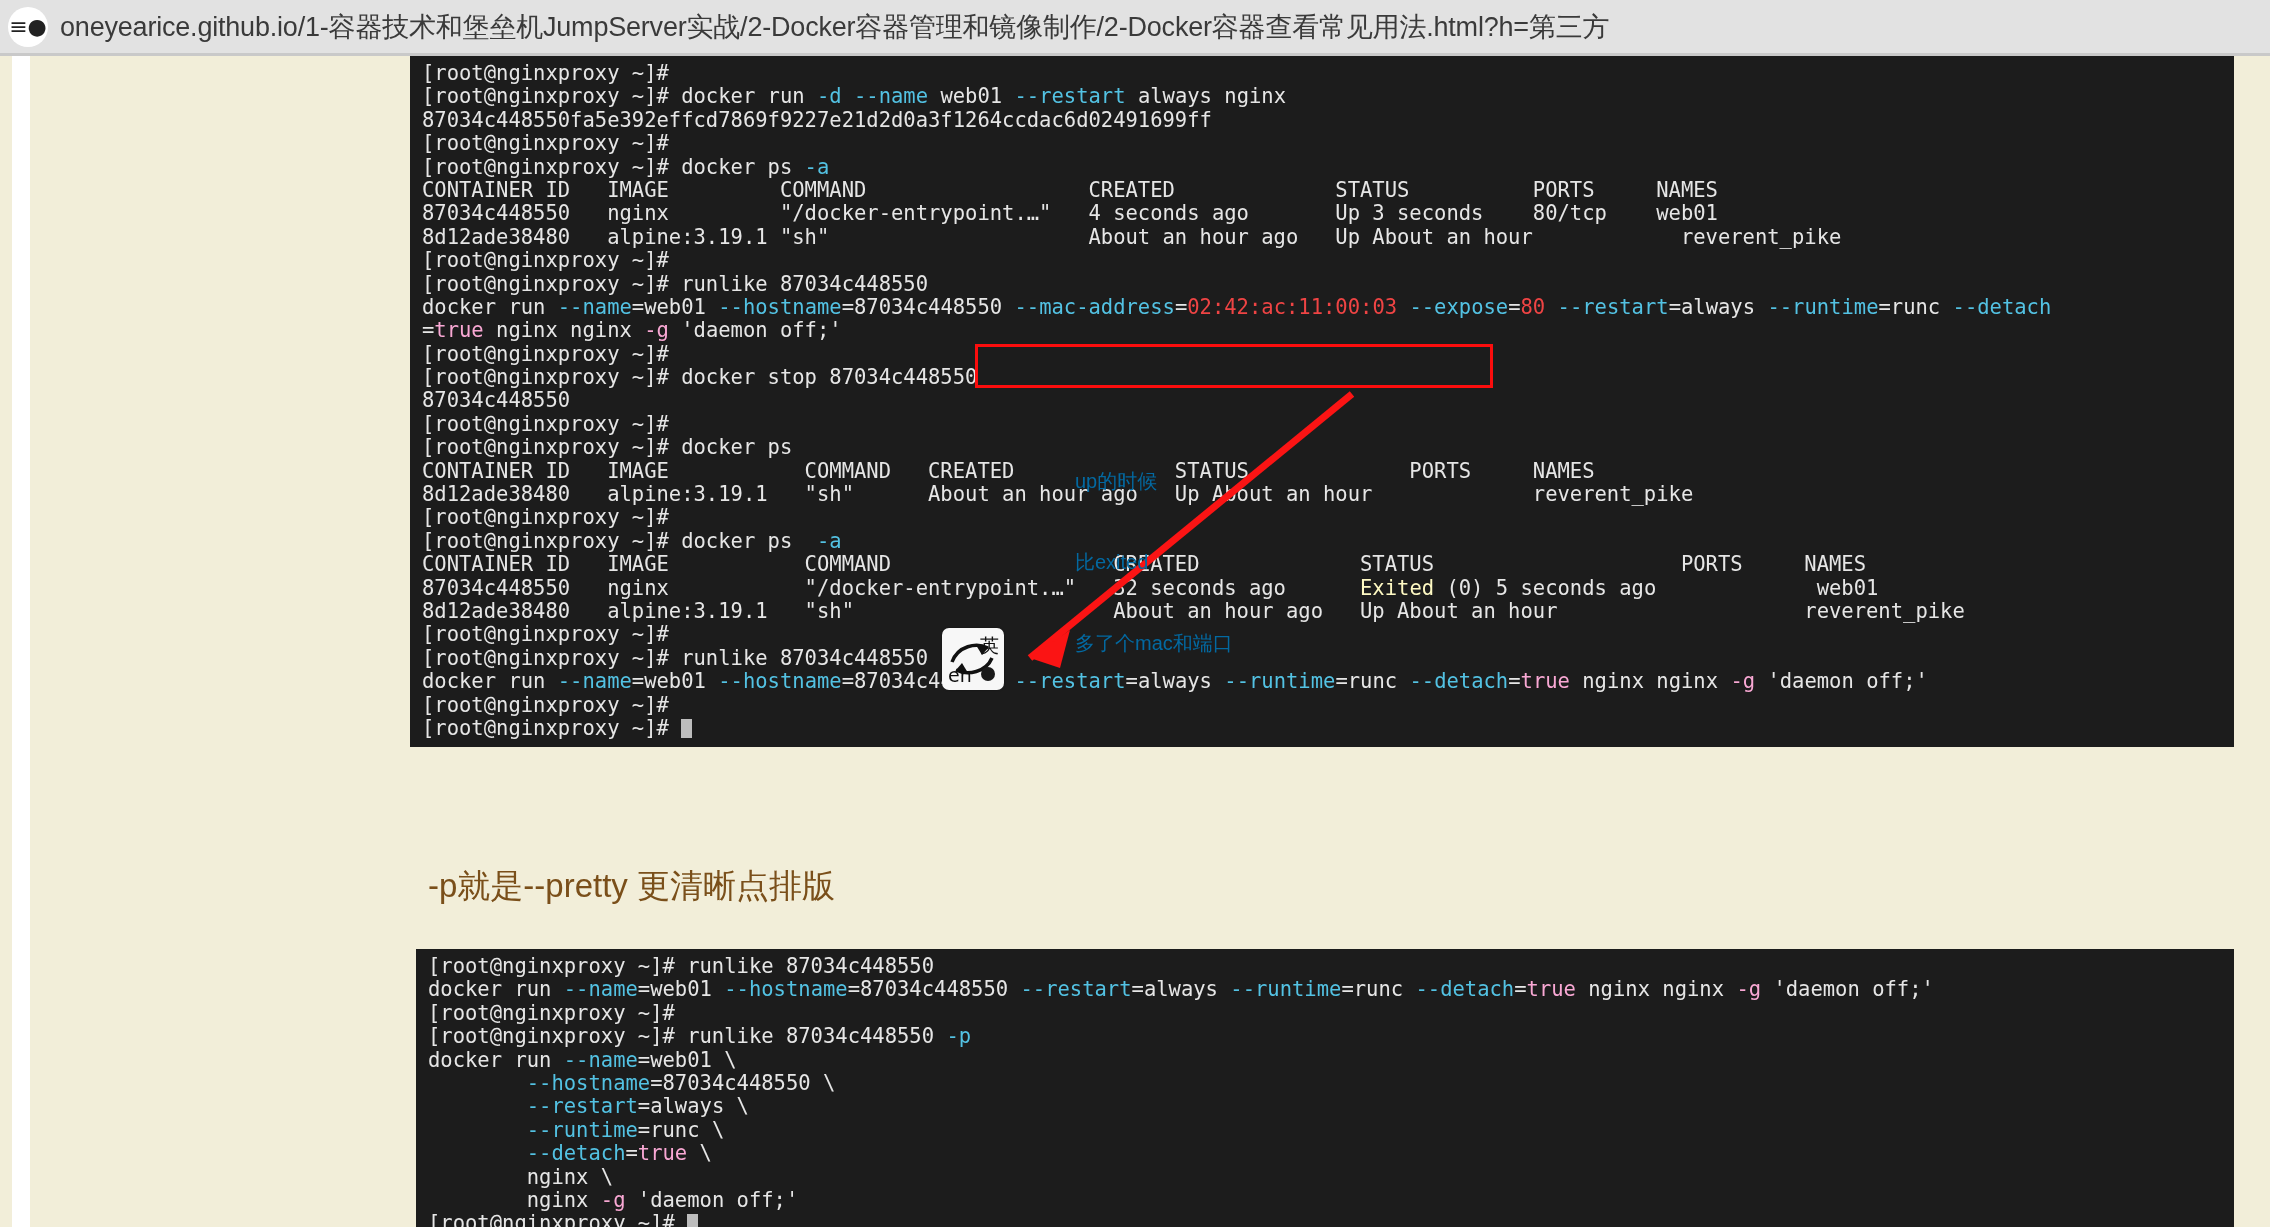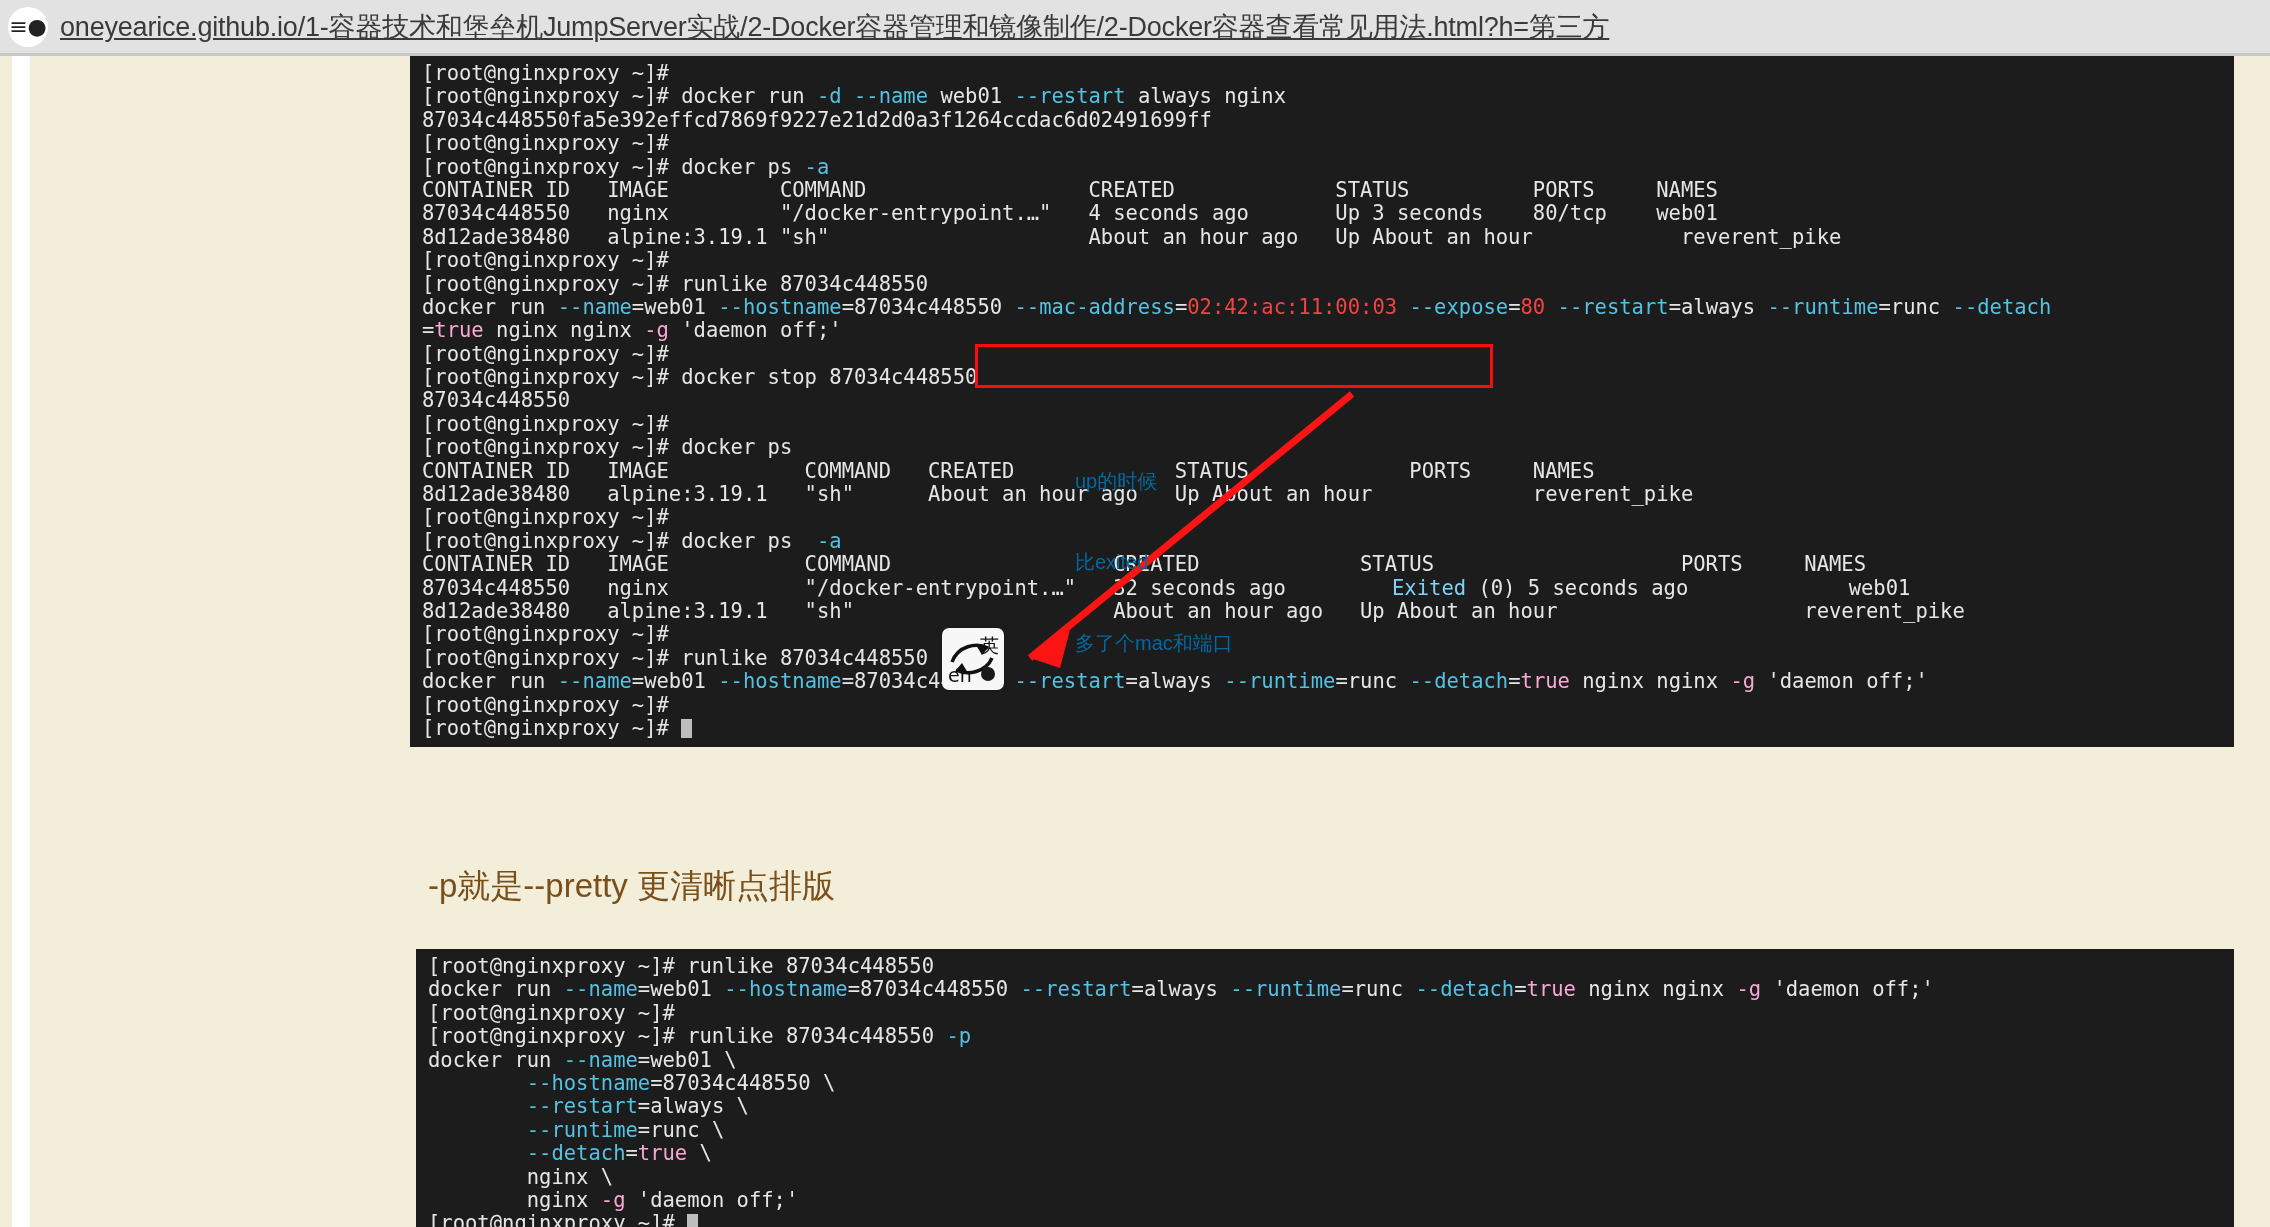--- a/index.html
+++ b/index.html
@@ -28,21 +28,20 @@
     font-size: 22px; color: #222;
     font-family: "DejaVu Sans", sans-serif;
     line-height: 1;
   }
   .urlbar-text {
     font-size: 27px;
     color: #3a3a3a;
     white-space: nowrap;
     letter-spacing: -0.2px;
     font-family: "Liberation Sans", sans-serif;
-    text-decoration: underline;
   }
   .urlbar-sep {
     position: absolute; left: 0; top: 53px;
     width: 2270px; height: 3px; background: #c9c9c9;
   }
 
   
   .page {
     position: absolute; left: 12px; top: 56px;
     width: 2270px; height: 1171px;
@@ -73,21 +72,21 @@
   .term-bottom {
     left: 404px; top: 893px;
     width: 1818px; height: 295px;
   }
   .line { height: 23.4px; white-space: pre; }
 
   
   .c-cyan   { color: #53c2e3; }
   .c-white  { color: #e6e6e6; }
   .c-green  { color: #f9a8d4; }
-  .c-yellow { color: #7dd3fc; margin-left: 32px; }
+  .c-yellow { color: #fef9c3; }
   .c-mag    { color: #ef4444; }
 
   .cursor {
     display: inline-block;
     width: 11px; height: 19px;
     background: #bdbdbd;
     vertical-align: -3px;
   }
 
   

